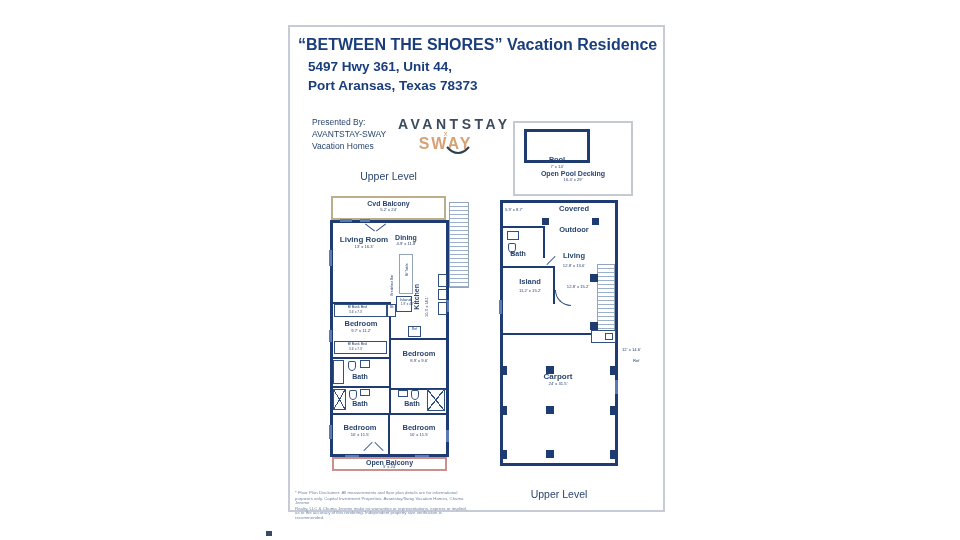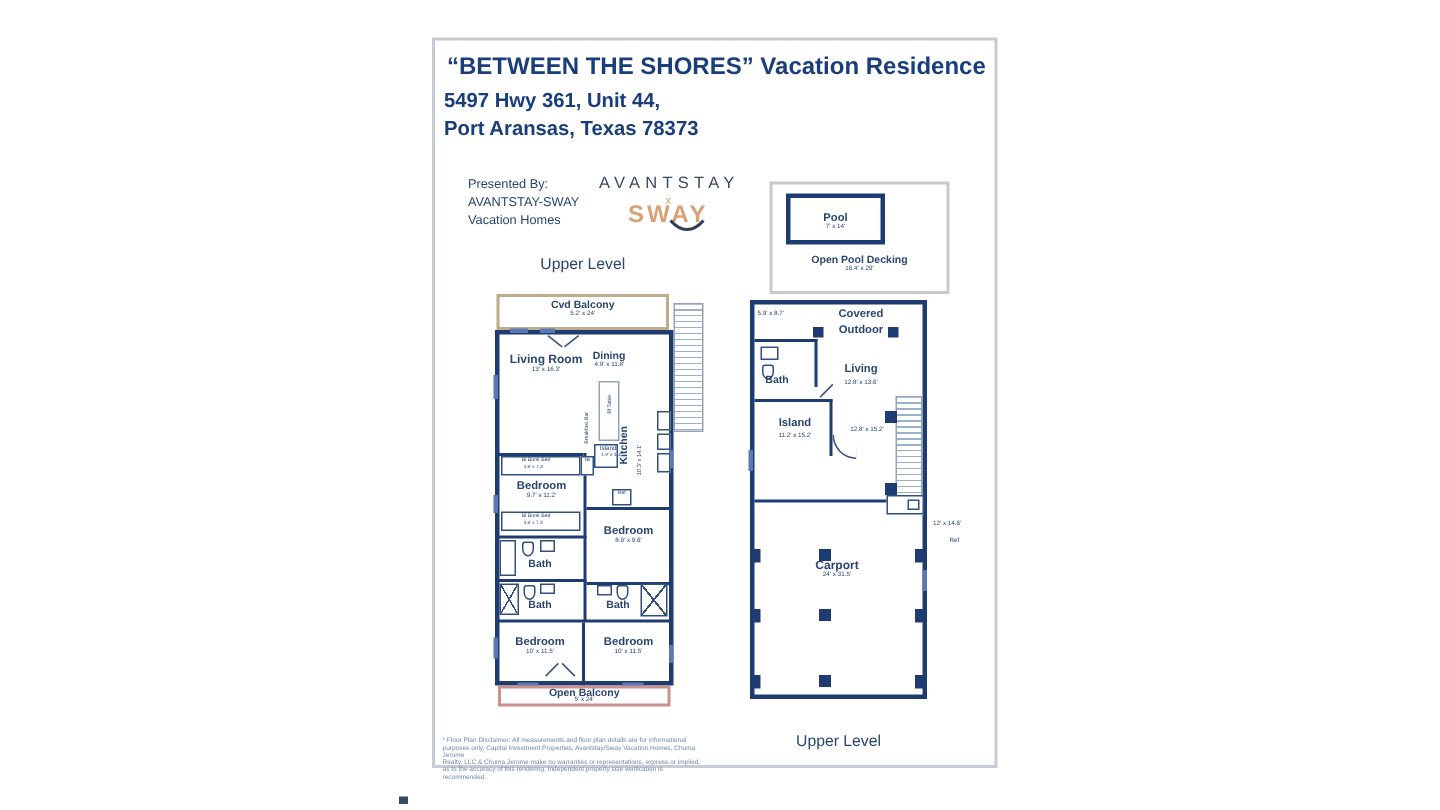--- a/index.html
+++ b/index.html
@@ -2,24 +2,24 @@
 <html><head>
 <meta charset="utf-8">
 <style>
   html,body{margin:0;padding:0;background:#fff;}
   *{box-sizing:border-box;}
   .canvas{position:relative;width:960px;height:540px;background:#ffffff;overflow:hidden;
           font-family:"Liberation Sans", sans-serif;color:#2a4570;}
   .abs{position:absolute;}
   .page{position:absolute;left:288px;top:25px;width:377px;height:487px;border:2px solid #c6cbd5;background:#fff;}
   .title{position:absolute;left:298px;top:36px;font-size:16px;font-weight:bold;color:#1a3e7c;white-space:nowrap;}
-  .addr{position:absolute;left:296px;font-size:13.5px;font-weight:bold;color:#1a3e7c;white-space:nowrap;}
+  .addr{position:absolute;left:308px;font-size:13.5px;font-weight:bold;color:#1a3e7c;white-space:nowrap;}
   .pres{position:absolute;left:312px;font-size:8.5px;font-weight:normal;color:#27446f;white-space:nowrap;}
-  .logo-top{position:absolute;left:398px;top:116px;width:95px;text-align:right;font-size:11px;
-            letter-spacing:3.5px;font-weight:400;color:#3b4a5c;}
+  .logo-top{position:absolute;left:398px;top:116px;width:95px;text-align:left;font-size:14px;
+            letter-spacing:3.5px;font-weight:700;color:#3b4a5c;}
   .logo-x{position:absolute;left:398px;top:129px;width:95px;text-align:center;font-size:7.5px;color:#d29e6f;}
   .logo-sway{position:absolute;left:398px;top:135px;width:95px;text-align:center;font-size:16px;
              letter-spacing:2px;font-weight:bold;color:#d6a275;}
   .lvl{position:absolute;font-size:10.5px;color:#2a4570;text-align:center;}
   .w{position:absolute;background:#1e3c72;}
   .outline{position:absolute;border:3px solid #1e3c72;background:#fff;}
   .balcony-t{position:absolute;border:2px solid #bdad8c;text-align:center;}
   .balcony-r{position:absolute;border:2px solid #c9908e;text-align:center;}
   .deckbox{position:absolute;border:2px solid #c5cad2;background:#fff;}
   .poolbox{position:absolute;border:3px solid #1e3c72;text-align:center;}
@@ -171,34 +171,34 @@
     <div class="dm">10' x 11.5'</div>
   </div>
 
   <div class="balcony-r" style="left:332px;top:457px;width:115px;height:14px">
     <div class="nm7" style="margin-top:0px">Open Balcony</div>
     <div class="dm" style="margin-top:-2px">5' x 24'</div>
   </div>
 
   <div class="deckbox" style="left:513px;top:121px;width:120px;height:75px"></div>
   <div class="poolbox" style="left:524px;top:129px;width:66px;height:34px">
-    <div class="nm" style="margin-top:8px">Pool</div>
+    <div class="nm" style="margin-top:23px">Pool</div>
     <div class="dm">7' x 14'</div>
   </div>
   <div class="rl" style="left:513px;top:170px;width:120px">
     <div class="nm7">Open Pool Decking</div>
     <div class="dm">16.4' x 29'</div>
   </div>
 
   <div class="outline" style="left:500px;top:200px;width:118px;height:266px"></div>
 
   <div class="dmL" style="left:505px;top:207px">5.9' x 8.7'</div>
   <div class="rl" style="left:546px;top:205px;width:56px">
     <div class="nm">Covered</div>
-    <div class="nm" style="margin-top:3px">Outdoor</div>
+    <div class="nm" style="margin-top:13px">Outdoor</div>
     <div class="nm" style="margin-top:18px">Living</div>
     <div class="dm" style="margin-top:3px">12.8' x 13.6'</div>
   </div>
   <div class="sq" style="left:542px;top:218px;width:7px;height:7px"></div>
   <div class="sq" style="left:592px;top:218px;width:7px;height:7px"></div>
 
   <div class="abs" style="left:503px;top:226px;width:42px;height:32px;border-top:2px solid #1e3c72;border-right:2px solid #1e3c72"></div>
   <div class="fx" style="left:507px;top:231px;width:12px;height:9px"></div>
   <div class="fx toilet" style="left:508px;top:243px;width:8px;height:10px"></div>
   <div class="rl nm7" style="left:504px;top:250px;width:28px">Bath</div>

